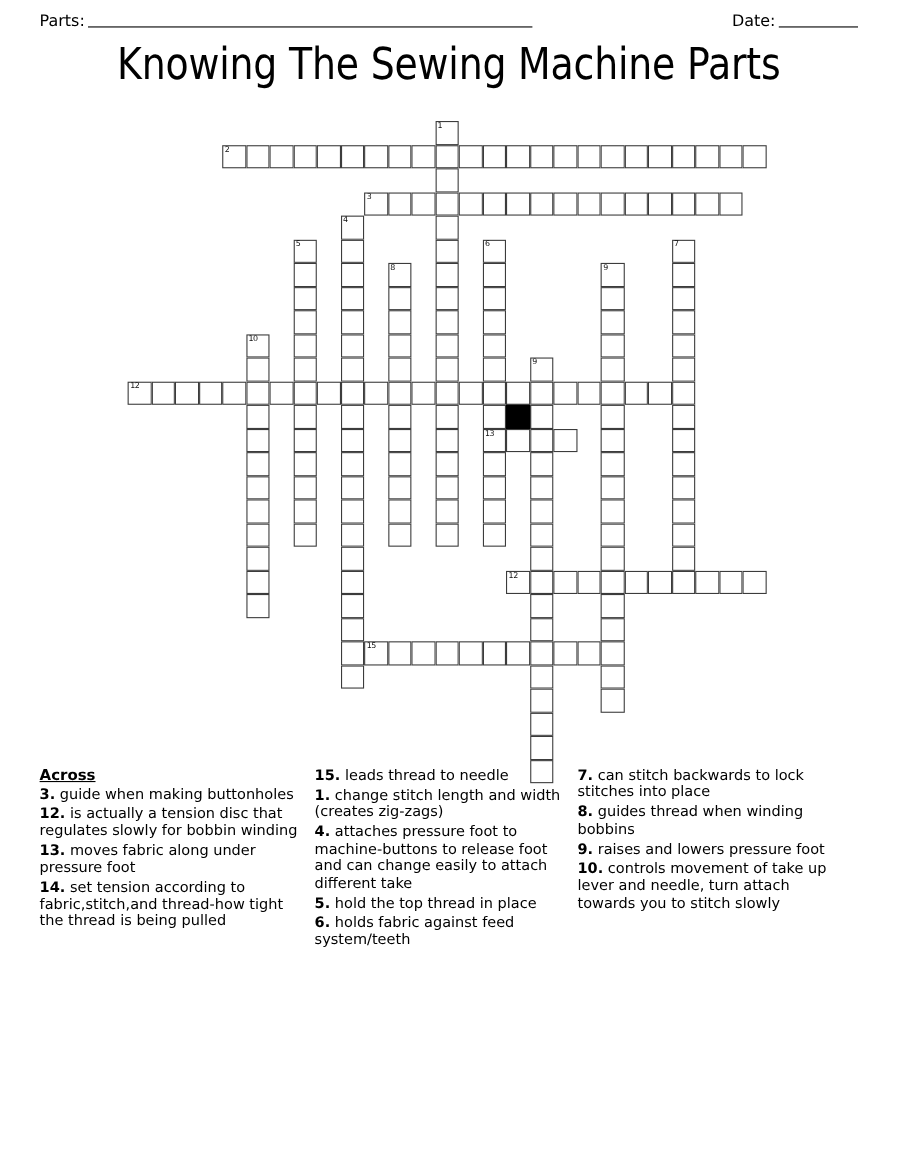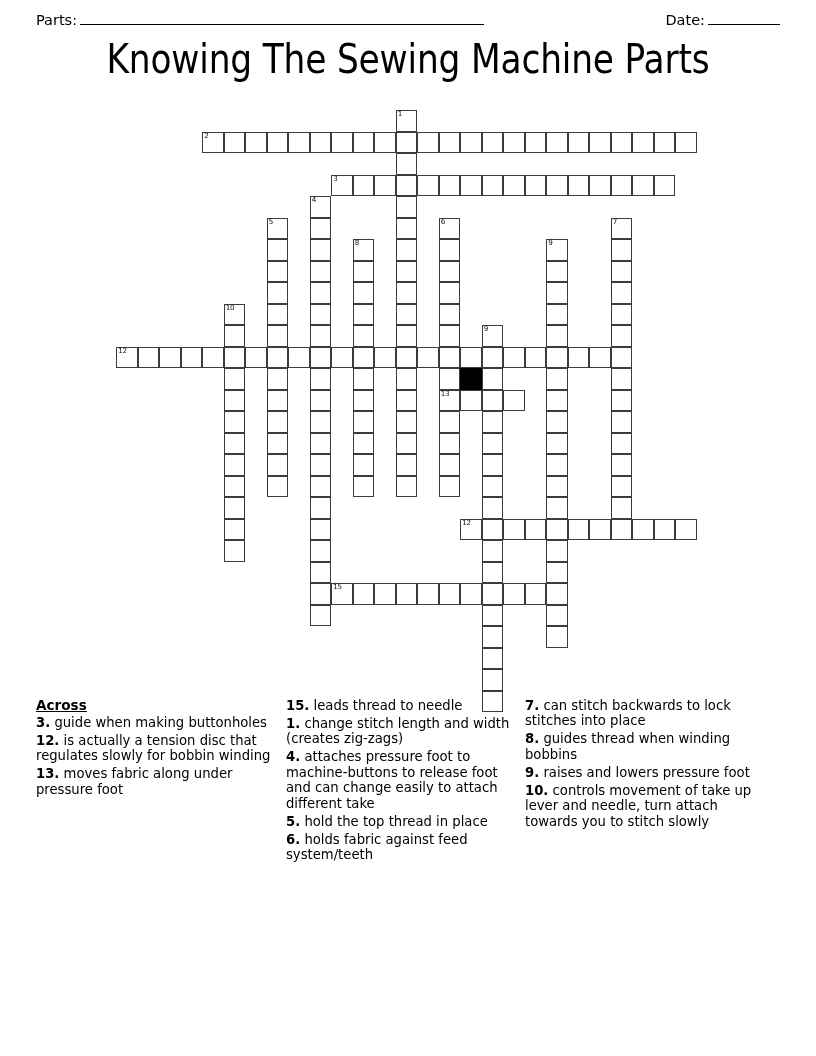--- a/index.html
+++ b/index.html
@@ -394,20 +394,21 @@
       <div class="cell blocked" style="left: 460px; top: 264px;"></div>
     </div>
 </div>
 
 <div id="clues">
   <div class="clue-col col-left">
     <span class="clue-heading">Across</span>
     <span class="clue"><span class="cnum">3.</span> <span class="ctext">guide when making buttonholes</span></span>
     <span class="clue"><span class="cnum">12.</span> <span class="ctext">is actually a tension disc that regulates slowly for bobbin winding</span></span>
     <span class="clue"><span class="cnum">13.</span> <span class="ctext">moves fabric along under pressure foot</span></span>
+    <span class="clue"><span class="cnum">14.</span> <span class="ctext">set tension according to fabric,stitch,and thread-how tight the thread is being pulled</span></span>
   </div>
 
   <div class="clue-col col-mid">
     <span class="clue"><span class="cnum">15.</span> <span class="ctext">leads thread to needle</span></span>
     <span class="clue"><span class="cnum">1.</span> <span class="ctext">change stitch length and width (creates zig-zags)</span></span>
     <span class="clue"><span class="cnum">4.</span> <span class="ctext">attaches pressure foot to machine-buttons to release foot and can change easily to attach different take</span></span>
     <span class="clue"><span class="cnum">5.</span> <span class="ctext">hold the top thread in place</span></span>
     <span class="clue"><span class="cnum">6.</span> <span class="ctext">holds fabric against feed system/teeth</span></span>
   </div>
 

